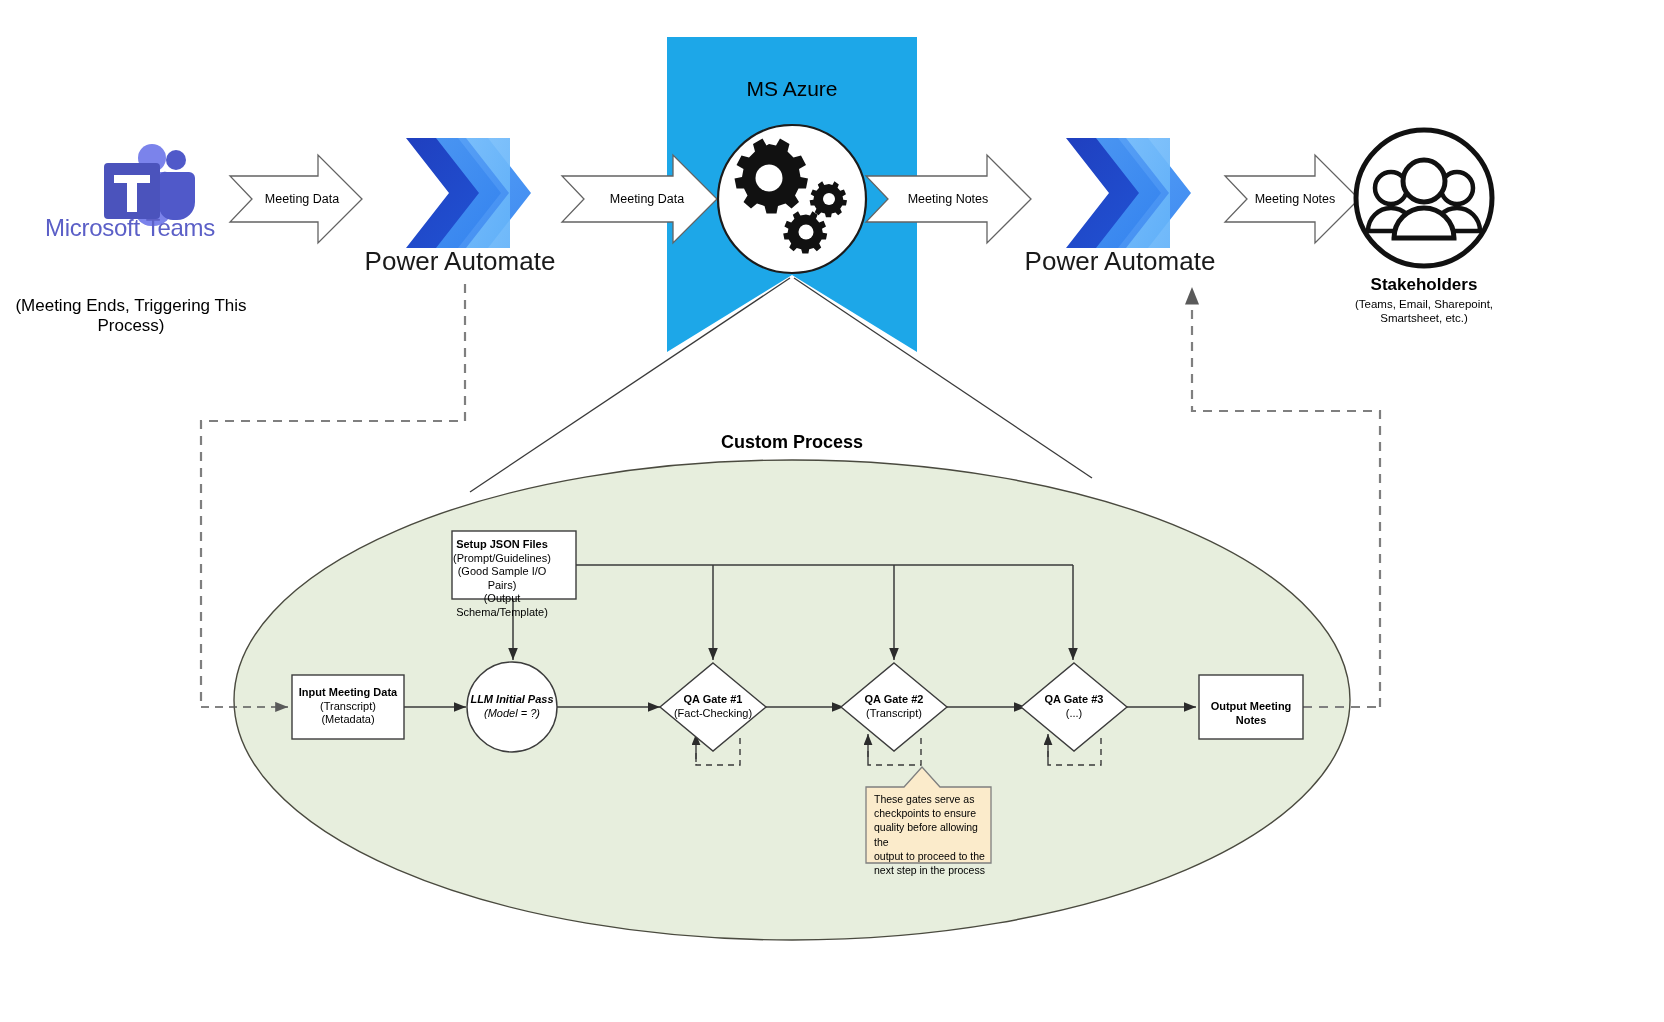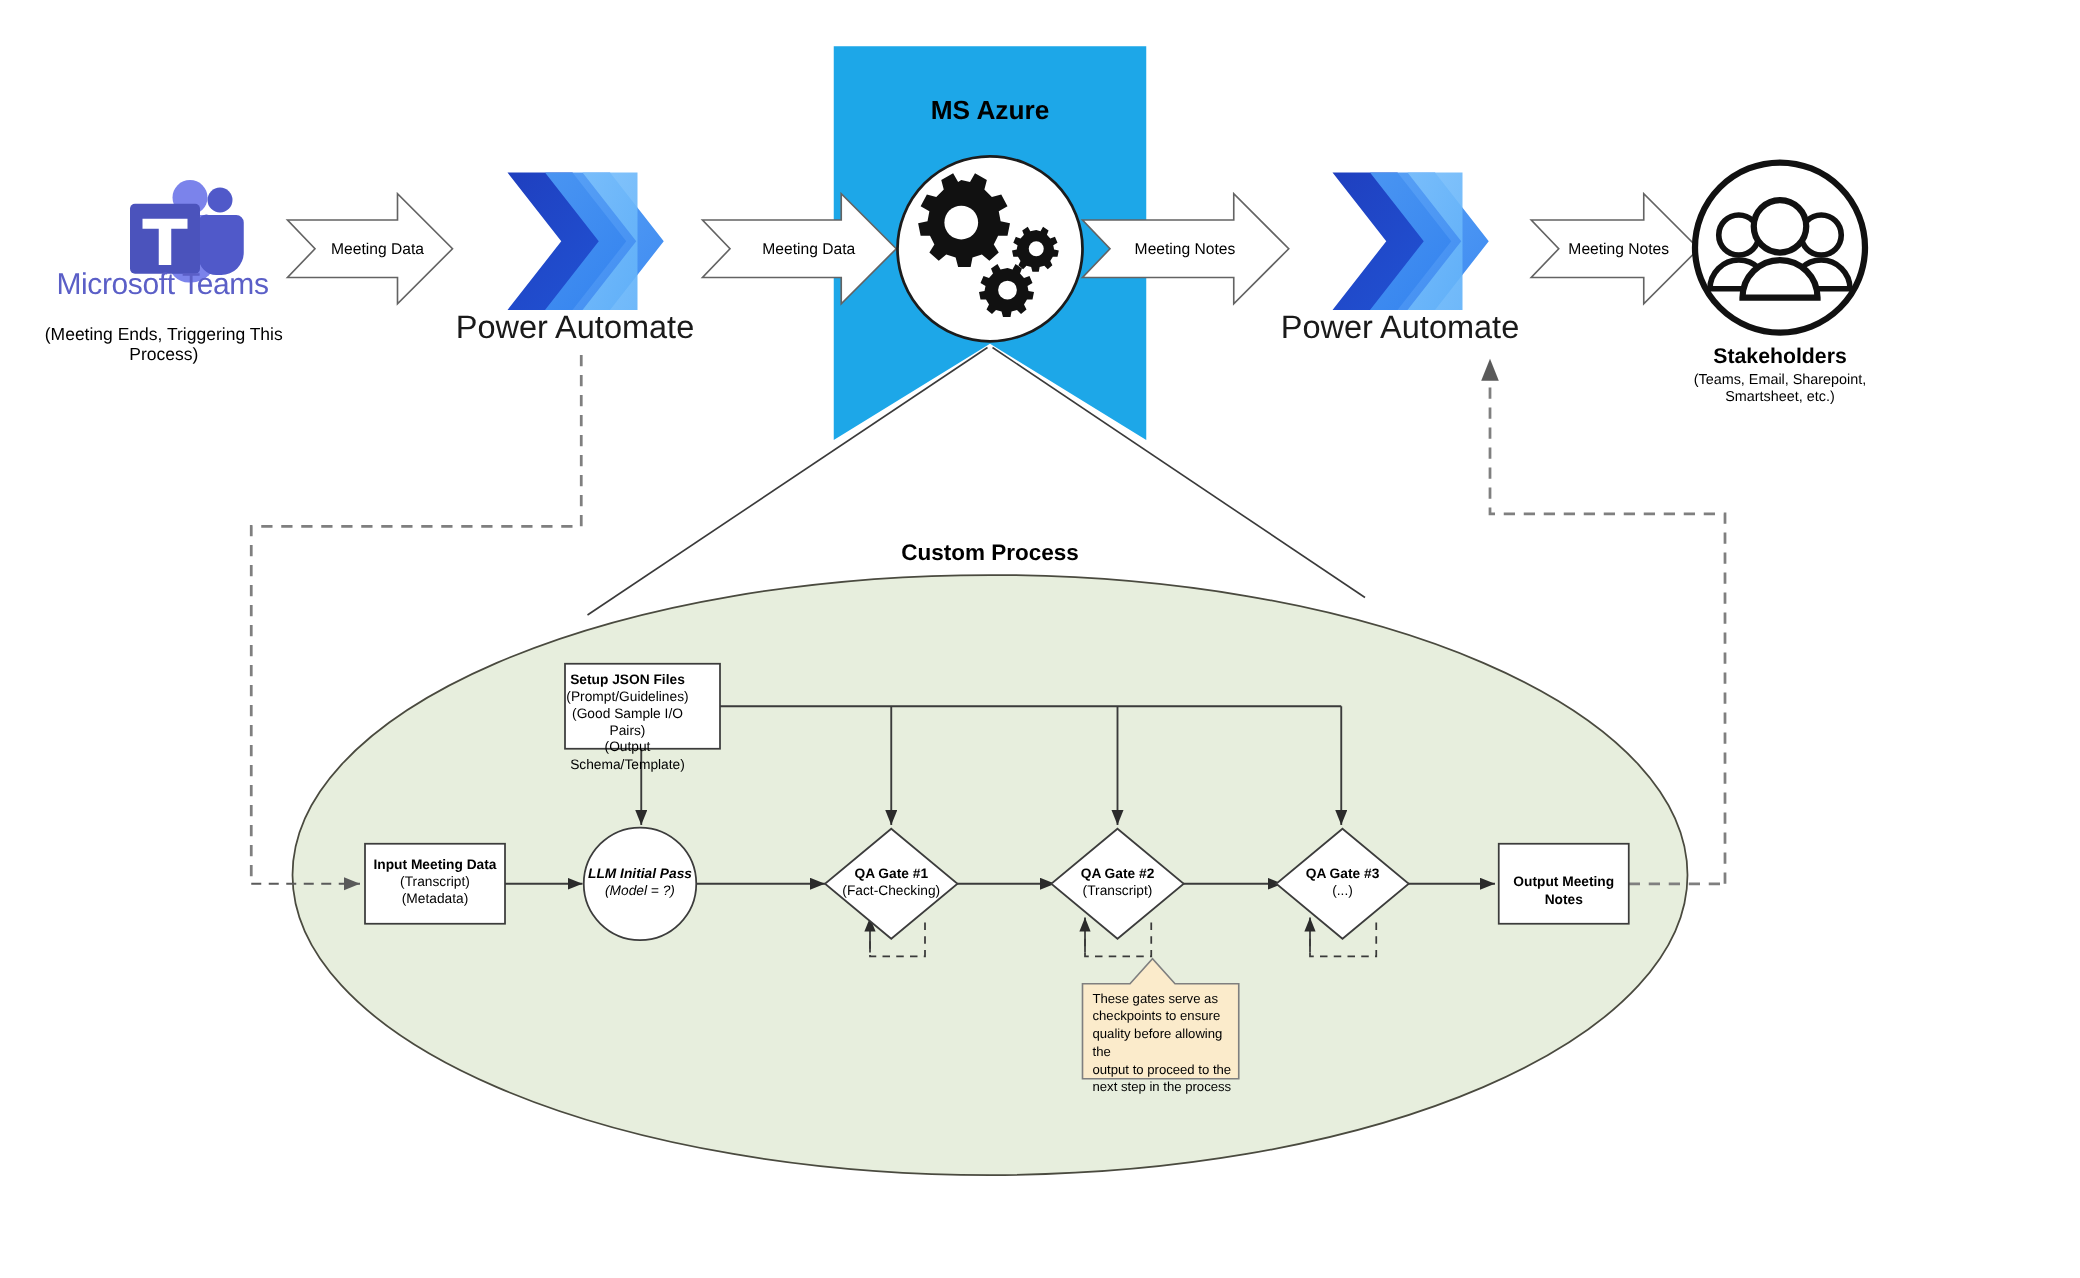--- a/index.html
+++ b/index.html
@@ -3,23 +3,23 @@
 <meta charset="utf-8">
 <style>
   html,body{margin:0;padding:0;background:#ffffff;}
   body{width:1664px;height:1022px;position:relative;overflow:hidden;
        font-family:"Liberation Sans", sans-serif;color:#000;}
   .stage{position:absolute;left:0;top:0;width:1664px;height:1022px;}
   svg.layer{position:absolute;left:0;top:0;width:1664px;height:1022px;}
   .txt{position:absolute;}
   .ctr{text-align:center;}
   .teams-label{font-size:24px;color:#5b5fc7;letter-spacing:-0.3px;font-weight:400;}
-  .sub-note{font-size:14px;color:#000;}
+  .sub-note{font-size:17px;color:#000;margin-top:37px;}
   .pa-label{font-size:26px;color:#1a1a1a;font-weight:400;}
-  .azure-title{font-size:21px;font-weight:bold;color:#000;}
+  .azure-title{font-size:21px;font-weight:normal;color:#000;}
   .stake-title{font-size:17px;font-weight:bold;}
   .stake-sub{font-size:11.5px;line-height:14px;}
   .arrow-label{font-size:12.5px;}
   .cp-title{font-size:18px;font-weight:bold;}
   .node-title{font-size:11px;font-weight:bold;line-height:13.5px;}
   .node-sub{font-size:11px;line-height:13.5px;}
   .note-txt{font-size:10.5px;line-height:14.2px;}
 </style>
 </head>
 <body>

